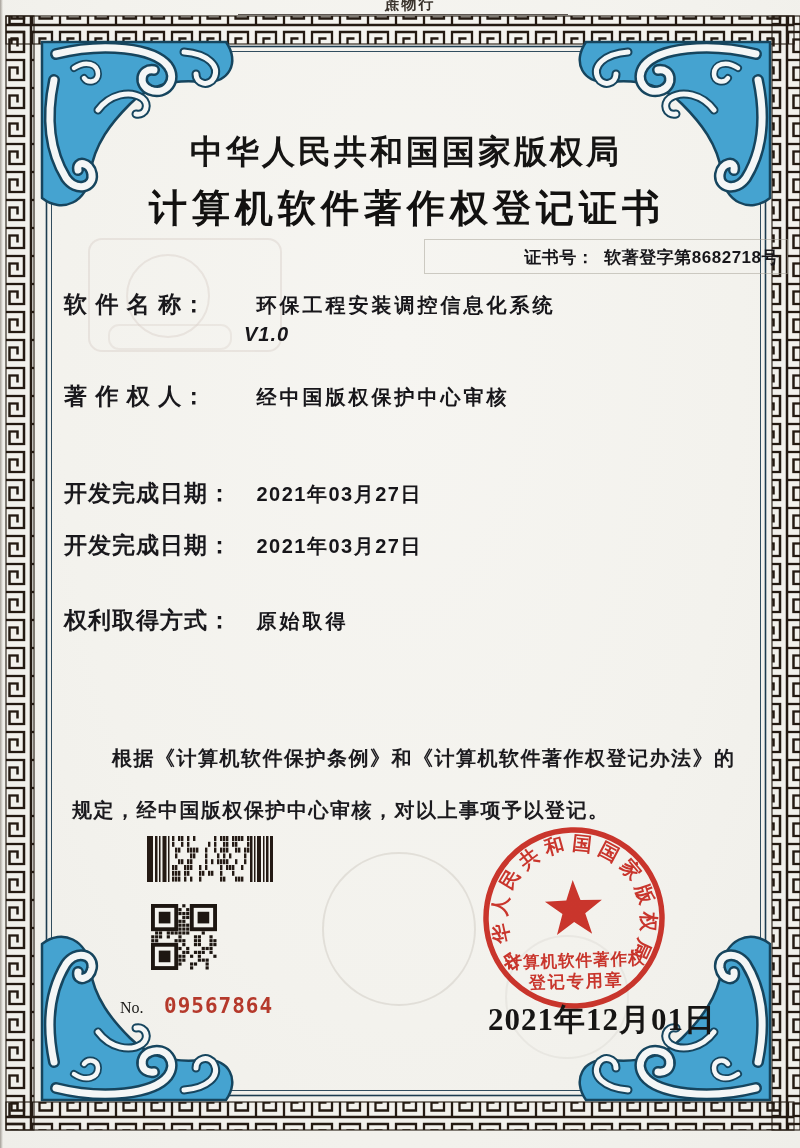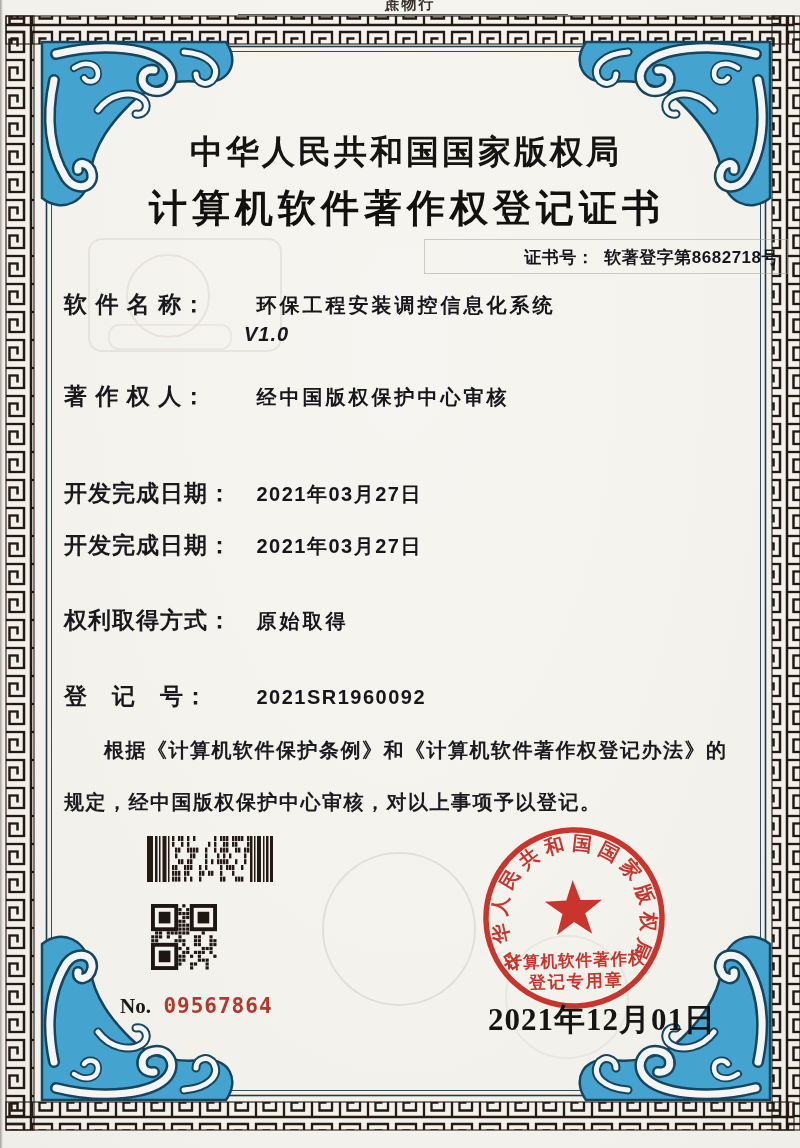--- a/index.html
+++ b/index.html
@@ -35,32 +35,32 @@
 
   .field-row{position:absolute;left:64px;width:700px;white-space:nowrap;}
   .field-label{display:inline-block;width:152px;font-weight:700;font-size:23px;
     letter-spacing:1px;color:#19181c;}
   .field-value{display:inline-block;margin-left:36px;font-weight:700;font-size:20px;
     letter-spacing:3px;color:#17161a;}
   .field-value.num{letter-spacing:1.5px;}
   .value-line2{position:absolute;left:244px;top:323px;font-weight:700;font-size:20px;
     letter-spacing:1px;color:#17161a;font-style:italic;}
 
-  .statement{position:absolute;left:64px;top:724px;width:676px;margin:0;
+  .statement{position:absolute;left:64px;top:724px;width:676px;margin:8px;
     font-weight:700;font-size:20px;line-height:52px;letter-spacing:1.5px;
     text-indent:2em;color:#1b1a1e;}
 
   .barcode{position:absolute;left:147px;top:836px;}
   .qrcode{position:absolute;left:151px;top:904px;}
 
   .serial{position:absolute;left:120px;top:994px;white-space:nowrap;}
-  .serial-prefix{font-family:"Liberation Serif","DejaVu Serif",serif;font-weight:700;
-    font-size:21px;color:#1b1a18;}
+  .serial-prefix{font-family:"Liberation Serif","DejaVu Serif",serif;font-weight:400;
+    font-size:16px;color:#1b1a18;}
   .serial-number{font-family:"DejaVu Sans Mono","Liberation Mono",monospace;font-weight:700;
-    font-size:21px;letter-spacing:1px;color:#b5392b;margin-left:8px;}
+    font-size:21px;letter-spacing:1px;color:#b5392b;margin-left:16px;}
 
   .seal-svg{position:absolute;left:478px;top:822px;mix-blend-mode:multiply;opacity:.93;
     transform:rotate(-2deg);}
   .issue-date{position:absolute;left:488px;top:999px;
     font-family:"Liberation Serif","DejaVu Serif",serif;font-weight:700;
     font-size:31px;letter-spacing:1px;color:#161514;}
 
   .wm-stamp{position:absolute;left:88px;top:238px;width:190px;height:110px;
     border:2px solid rgba(195,178,170,.45);border-radius:14px;opacity:.55;}
   .wm-stamp .c1{position:absolute;left:36px;top:14px;width:80px;height:80px;border-radius:50%;
@@ -154,24 +154,20 @@
     <span class="field-label">开发完成日期：</span>
     <span class="field-value num">2021年03月27日</span>
   </div>
 
   <div class="field-row" style="top:605px">
     <span class="field-label">权利取得方式：</span>
     <span class="field-value">原始取得</span>
   </div>
 
 
-  <div class="field-row" style="top:681px">
-    <span class="field-label">登　记　号：</span>
-    <span class="field-value num">2021SR1960092</span>
-  </div>
 
   <p class="statement">根据《计算机软件保护条例》和《计算机软件著作权登记办法》的规定，经中国版权保护中心审核，对以上事项予以登记。</p>
 
   <svg class="barcode" id="barcode-graphic" width="126" height="46" viewBox="0 0 126 46">
       <rect x="0" y="0" width="6" height="46" fill="#241a14"></rect>
       <rect x="8" y="0" width="2.5" height="46" fill="#241a14"></rect>
       <rect x="12" y="0" width="1.5" height="46" fill="#241a14"></rect>
       <rect x="15.5" y="0" width="4" height="46" fill="#241a14"></rect>
       <rect x="21" y="0" width="1.5" height="46" fill="#241a14"></rect>
       <rect x="103" y="0" width="2.5" height="46" fill="#241a14"></rect>

